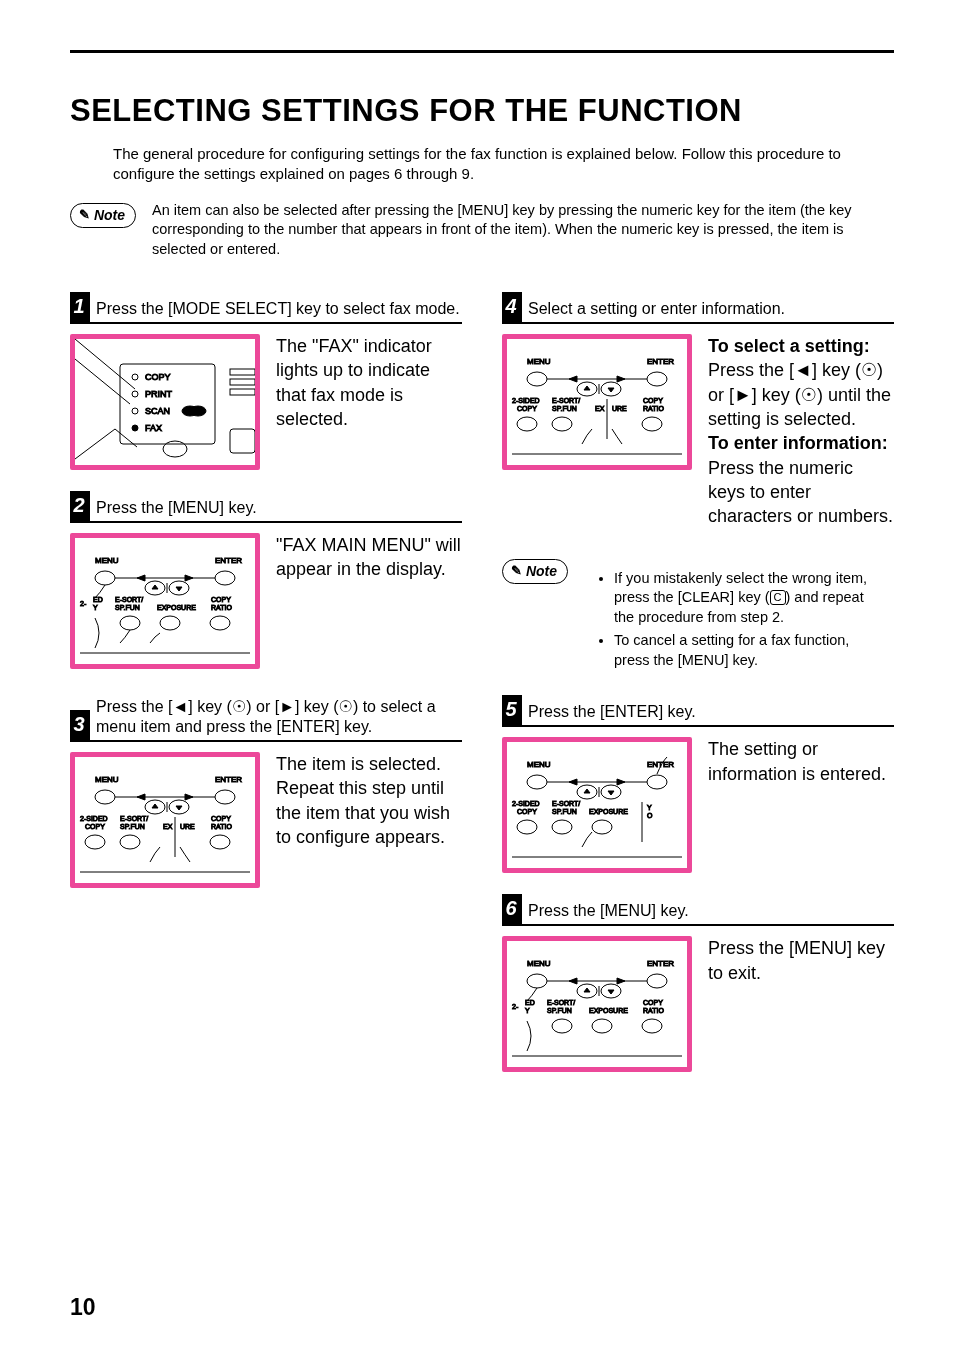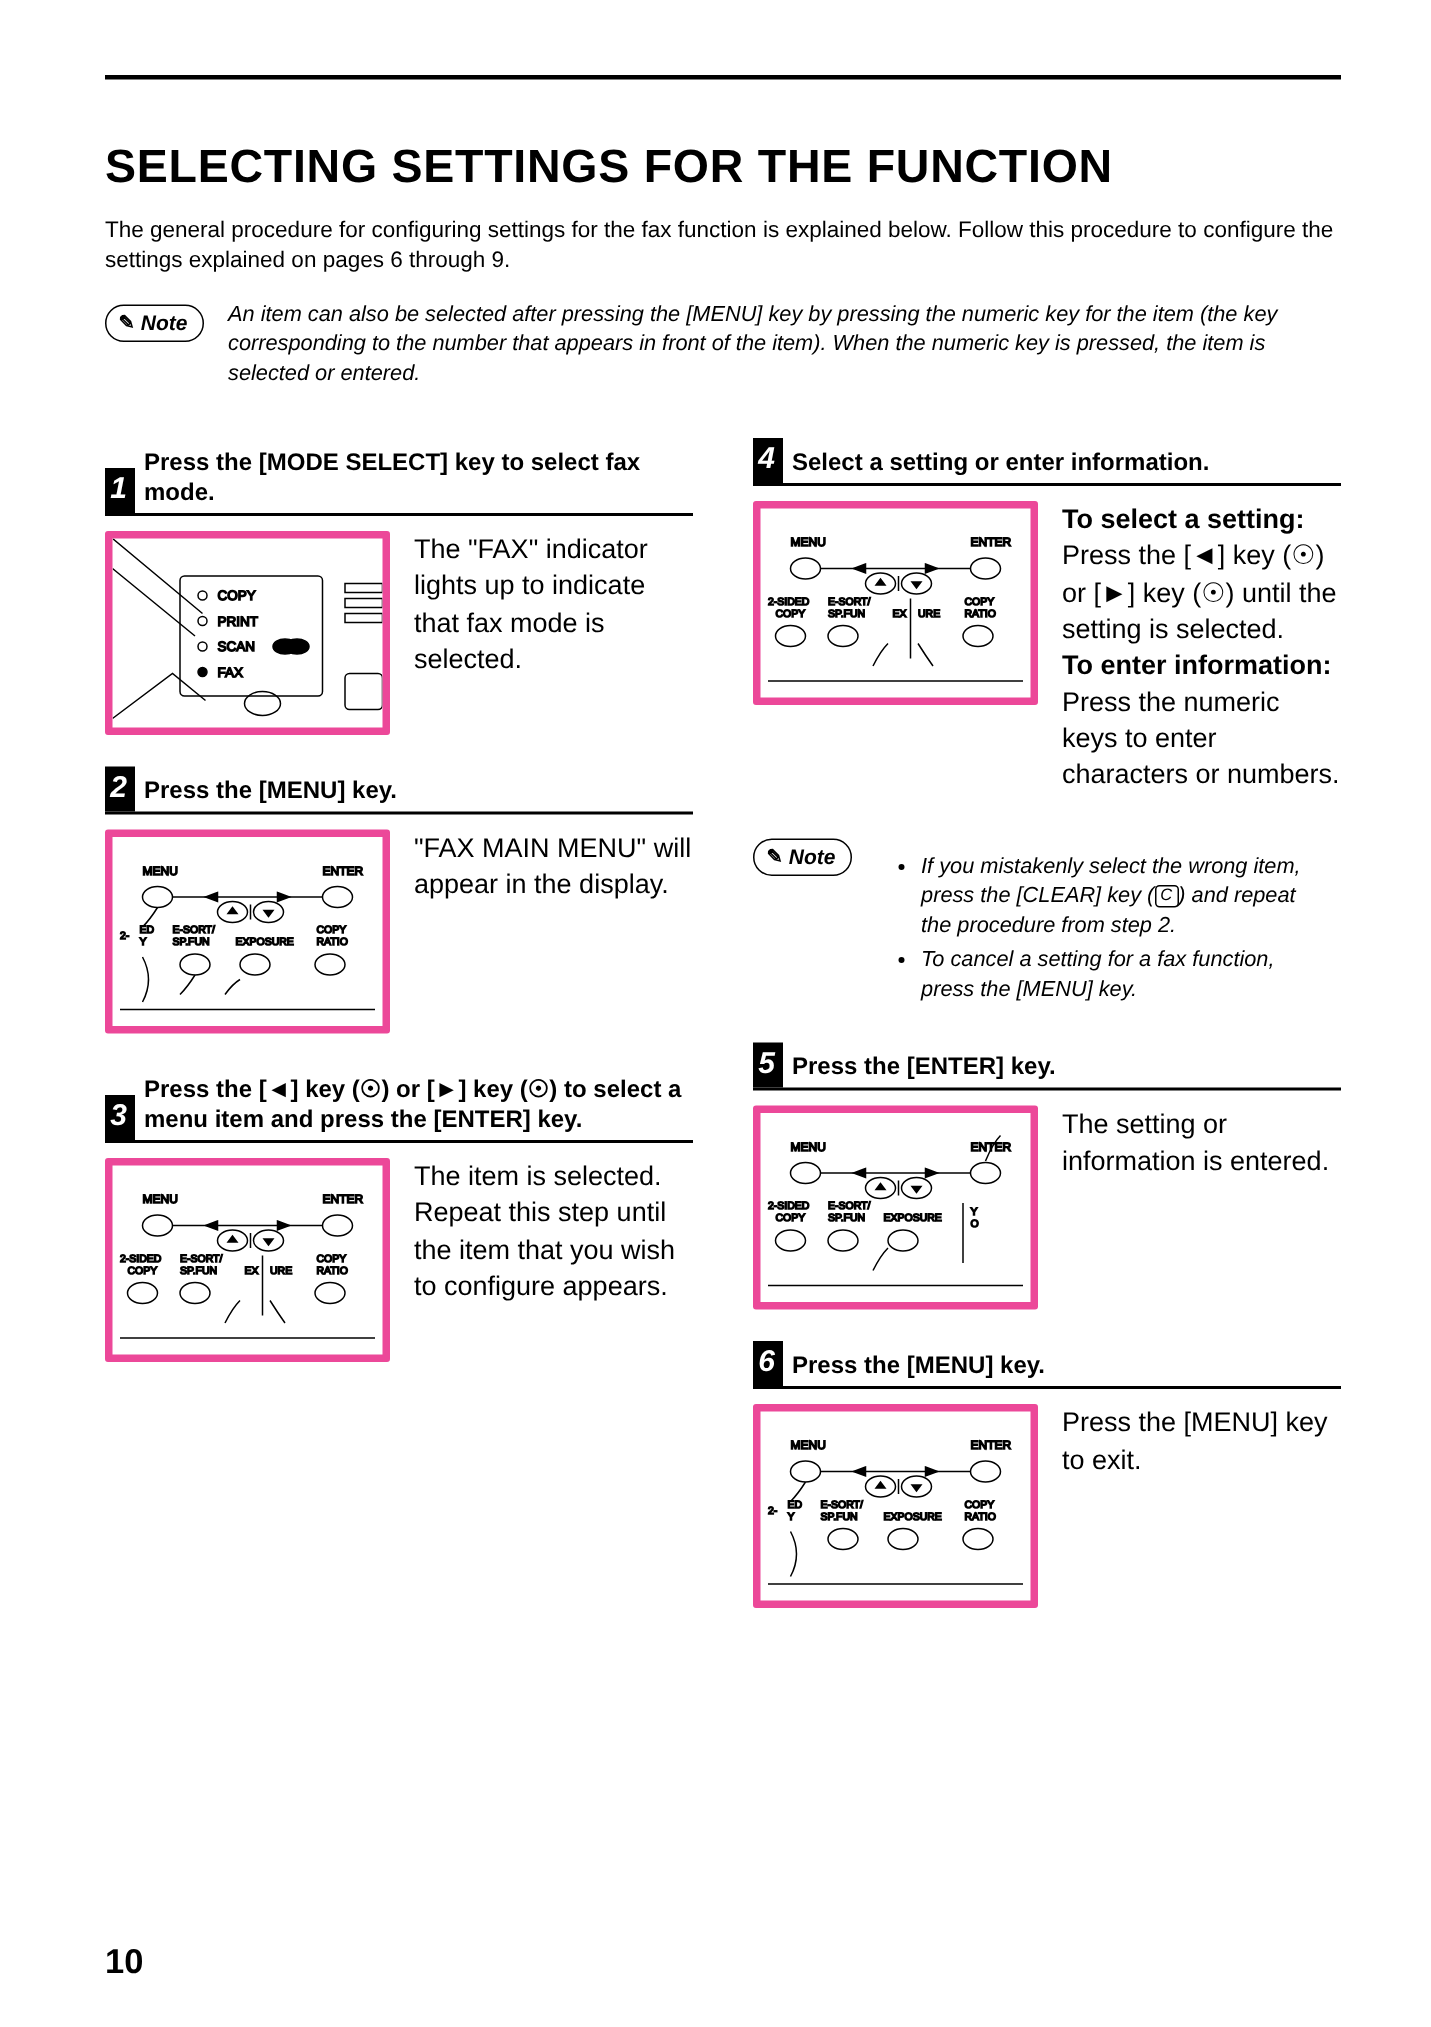--- a/index.html
+++ b/index.html
@@ -21,20 +21,21 @@
   h1.title {
     font-size: 31px;
     font-weight: 900;
     letter-spacing: 0.5px;
     margin: 17px 0 12px 0;
   }
   .intro {
     font-size: 15px;
     line-height: 1.35;
     margin-bottom: 16px;
+    margin-left: 43px;
   }
   .note-row {
     display: flex;
     align-items: flex-start;
     gap: 16px;
     margin-bottom: 40px;
   }
   .note-pill {
     border: 1.5px solid #000;
     border-radius: 14px;
@@ -48,21 +49,20 @@
     flex-shrink: 0;
     margin-top: 2px;
   }
   .note-pill .pencil {
     font-style: normal;
     font-size: 13px;
   }
   .note-text {
     font-size: 14.5px;
     line-height: 1.35;
-    font-style: italic;
   }
   .note-text ul {
     margin: 12px;
     padding-left: 18px;
   }
   .note-text li { margin-bottom: 4px; }
   .columns {
     display: flex;
     gap: 40px;
   }
@@ -89,21 +89,21 @@
     font-size: 20px;
     font-style: italic;
     display: flex;
     align-items: center;
     justify-content: center;
     padding-bottom: 2px;
     padding-right: 2px;
     box-sizing: border-box;
   }
   .step-title {
-    font-weight: bold;
+    font-weight: normal;
     font-size: 16px;
     line-height: 1.25;
   }
   .step-body {
     display: flex;
     gap: 16px;
     align-items: flex-start;
   }
   .step-desc {
     font-size: 18px;

